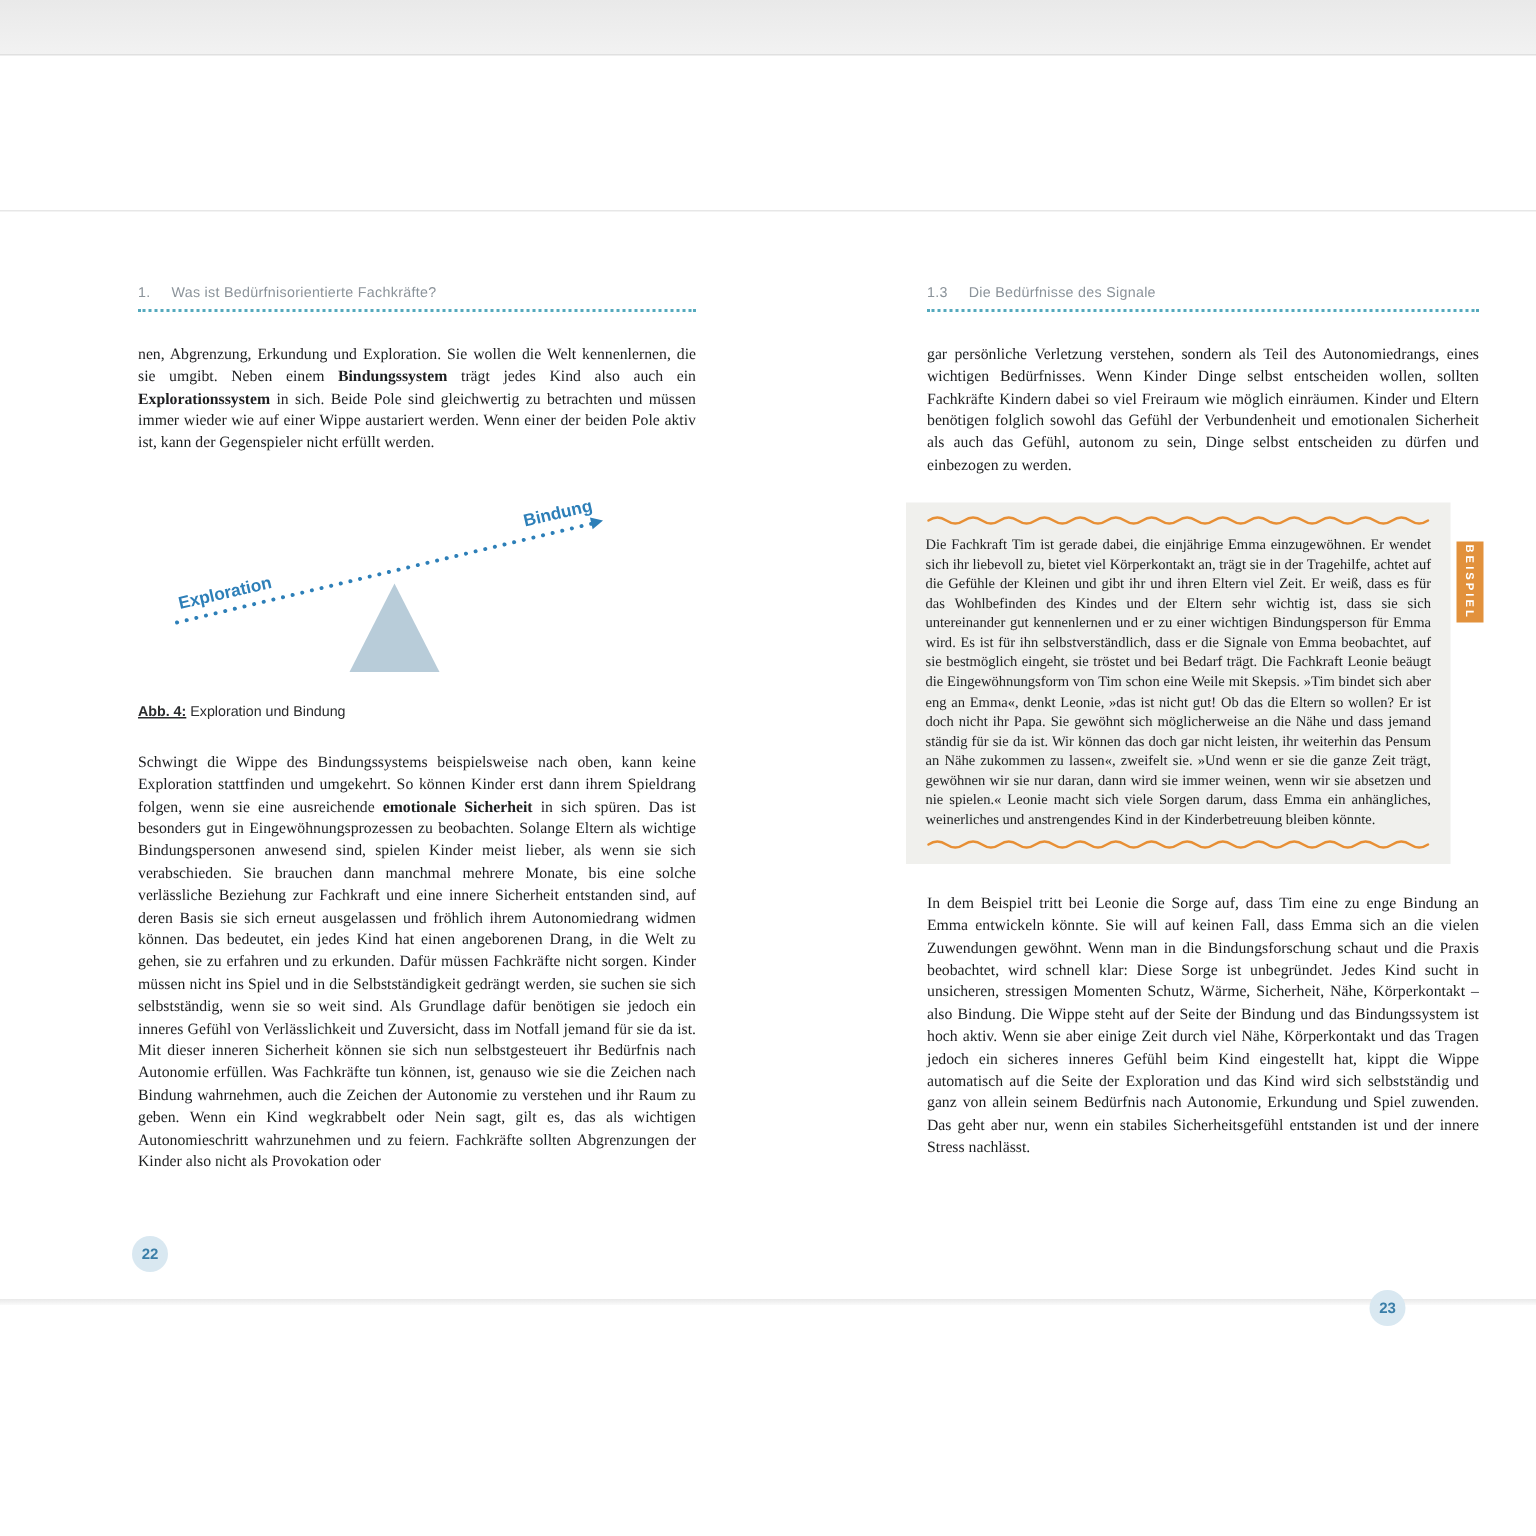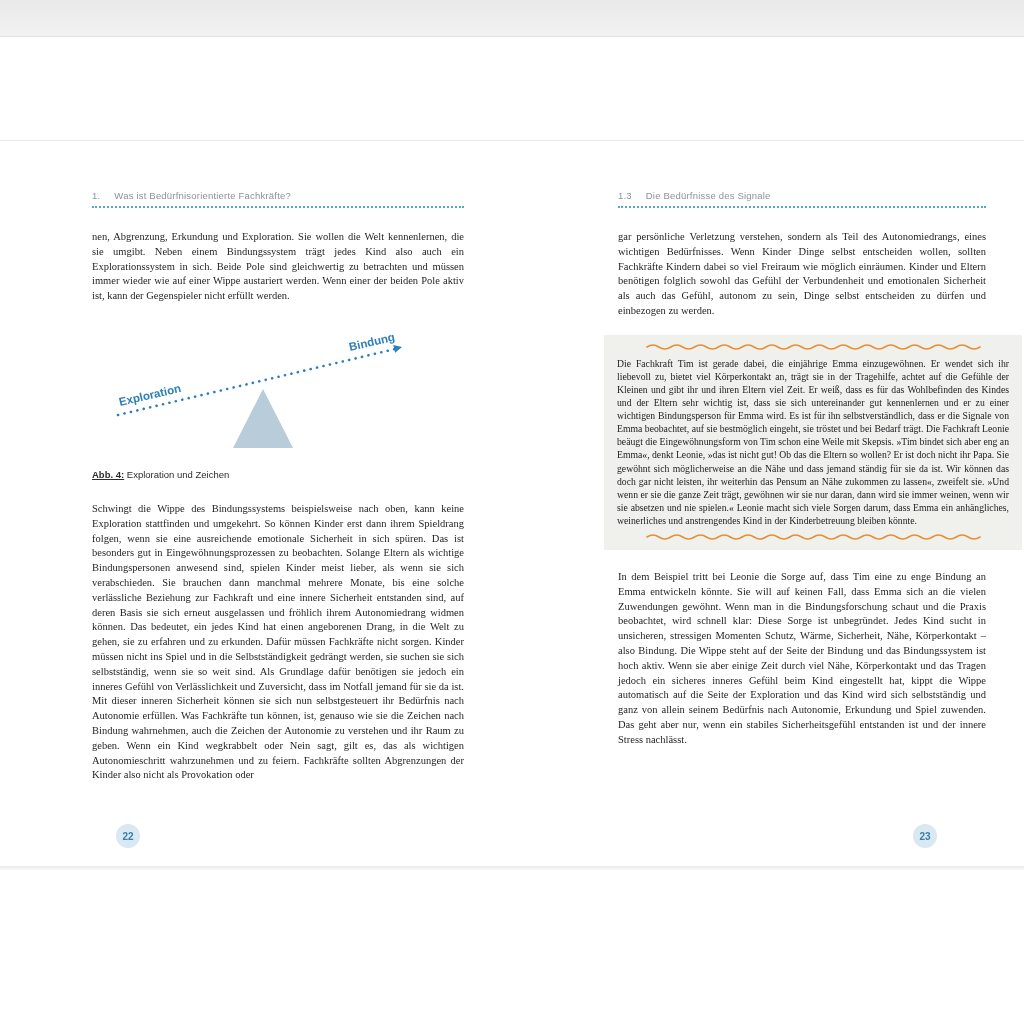--- a/index.html
+++ b/index.html
@@ -17,47 +17,47 @@
   .page { position:absolute; top:190px; }
   .page-left  { left:92px;  width:372px; }
   .page-right { left:618px; width:368px; }
 
   .page-header { display:flex; gap:14px; font-family:"Liberation Sans", sans-serif;
                  font-size:9.5px; color:#8b939a; letter-spacing:0.2px; }
   .header-rule { border-bottom:2px dotted #55a9bd; margin-top:5px; height:0; }
 
   .body-par { margin:22px 0 0 0; font-size:10.5px; line-height:14.8px; text-align:justify;
               color:#1e1f21; hyphens:auto; overflow-wrap:break-word; }
-  .bold { font-weight:normal; }
+  .bold { font-weight:bold; }
 
   .figure { margin-top:28px; }
   .figure svg { display:block; }
   .diagram-label { font-family:"Liberation Sans", sans-serif; font-weight:bold;
                    font-size:11.5px; fill:#2d7fb8; }
   .figure-caption { margin:12px 0 0 0; font-family:"Liberation Sans", sans-serif;
                     font-size:9.5px; color:#2b2c2e; }
   .cap-label { font-weight:bold;text-decoration:underline; }
 
-  .beispiel { position:relative; margin-top:16px; margin-left:-14px; width:418px;
+  .beispiel { position:relative; margin-top:16px; margin-left:-14px; width:363px;
               box-sizing:border-box; background:#f0f0ed; padding:8px 13px 9px; }
   .squiggle { display:block; margin:0 auto; }
   .beispiel-text { margin:6px 0; font-size:9.7px; line-height:13.1px; text-align:justify;
                    color:#212224; hyphens:auto; overflow-wrap:break-word; }
   .beispiel-tab { position:absolute; right:-22px; top:26px; width:18px; height:54px;
                   background:#e2913c; display:flex; align-items:center; justify-content:center; }
   .beispiel-tab span { writing-mode:vertical-rl; text-orientation:mixed;
                        font-family:"Liberation Sans", sans-serif; font-size:7.5px;
                        font-weight:bold; letter-spacing:2px; color:#ffffff; }
 
   .page-num { position:absolute; width:24px; height:24px; border-radius:50%;
               background:#d9e8f1; color:#3a7ea8; font-family:"Liberation Sans", sans-serif;
               font-size:10px; font-weight:bold; display:flex; align-items:center;
               justify-content:center; }
-  .page-num-left  { left:88px;  top:824px;margin-left:28px; }
-  .page-num-right { left:913px; top:824px; }
+  .page-num-left  { left:88px;  top:824px; }
+  .page-num-right { left:913px; top:860px; }
 </style>
 </head>
 <body>
 
 <div class="canvas">
 
   <div class="top-band"></div>
   <div class="spread-top-line"></div>
   <div class="spread-bottom"></div>
 
@@ -73,21 +73,21 @@
     <div class="figure">
       <svg width="370" height="125" viewBox="0 0 370 125">
         <polygon points="141,116 201,116 171,57" fill="#b8ccd9"></polygon>
         <line x1="26" y1="83" x2="303" y2="17" stroke="#2d7fb8" stroke-width="2.6" stroke-linecap="round" stroke-dasharray="0.1 6.5"></line>
         <polygon points="310,15 303.1,20.8 301.3,13" fill="#2d7fb8"></polygon>
         <text class="diagram-label" x="28" y="74" transform="rotate(-13 28 74)">Exploration</text>
         <text class="diagram-label" x="258" y="19" transform="rotate(-13 258 19)">Bindung</text>
       </svg>
     </div>
 
-    <p class="figure-caption"><span class="cap-label">Abb. 4:</span><span> Exploration und Zeichen</span></p>
+    <p class="figure-caption"><span class="cap-label">Abb. 4:</span><span> Exploration und Bindung</span></p>
 
     <p class="body-par"><span>Schwingt die Wippe des Bindungssystems beispielsweise nach oben, kann keine Exploration stattfinden und umgekehrt. So können Kinder erst dann ihrem Spieldrang folgen, wenn sie eine ausreichende </span><span class="bold">emotionale Sicherheit</span><span> in sich spüren. Das ist besonders gut in Eingewöhnungsprozessen zu beobachten. Solange Eltern als wichtige Bindungspersonen anwesend sind, spielen Kinder meist lieber, als wenn sie sich verabschieden. Sie brauchen dann manchmal mehrere Monate, bis eine solche verlässliche Beziehung zur Fachkraft und eine innere Sicherheit entstanden sind, auf deren Basis sie sich erneut ausgelassen und fröhlich ihrem Autonomiedrang widmen können. Das bedeutet, ein jedes Kind hat einen angeborenen Drang, in die Welt zu gehen, sie zu erfahren und zu erkunden. Dafür müssen Fachkräfte nicht sorgen. Kinder müssen nicht ins Spiel und in die Selbstständigkeit gedrängt werden, sie suchen sie sich selbstständig, wenn sie so weit sind. Als Grundlage dafür benötigen sie jedoch ein inneres Gefühl von Verlässlichkeit und Zuversicht, dass im Notfall jemand für sie da ist. Mit dieser inneren Sicherheit können sie sich nun selbstgesteuert ihr Bedürfnis nach Autonomie erfüllen. Was Fachkräfte tun können, ist, genauso wie sie die Zeichen nach Bindung wahrnehmen, auch die Zeichen der Autonomie zu verstehen und ihr Raum zu geben. Wenn ein Kind wegkrabbelt oder Nein sagt, gilt es, das als wichtigen Autonomieschritt wahrzunehmen und zu feiern. Fachkräfte sollten Abgrenzungen der Kinder also nicht als Provokation oder</span></p>
   </div>
 
   <div class="page page-right">
     <div class="page-header">
       <span>1.3</span>
       <span>Die Bedürfnisse des Signale</span>
     </div>
     <div class="header-rule"></div>

